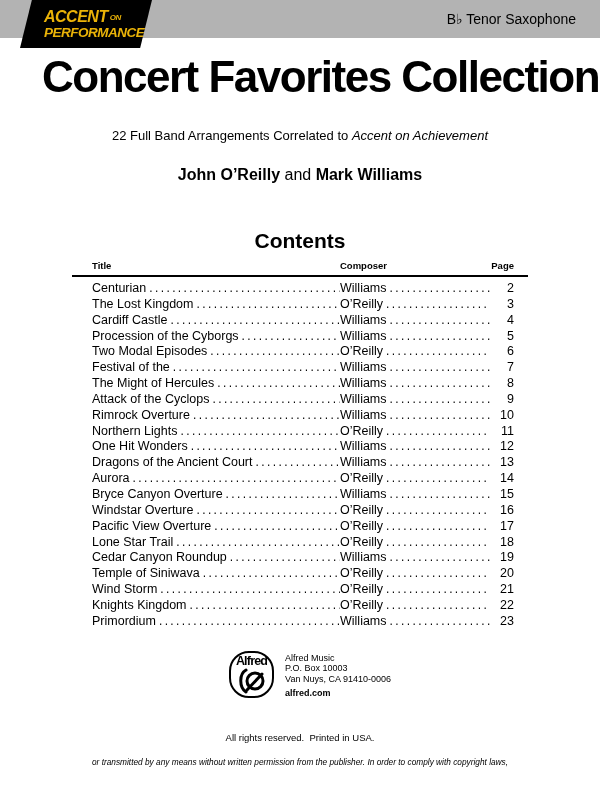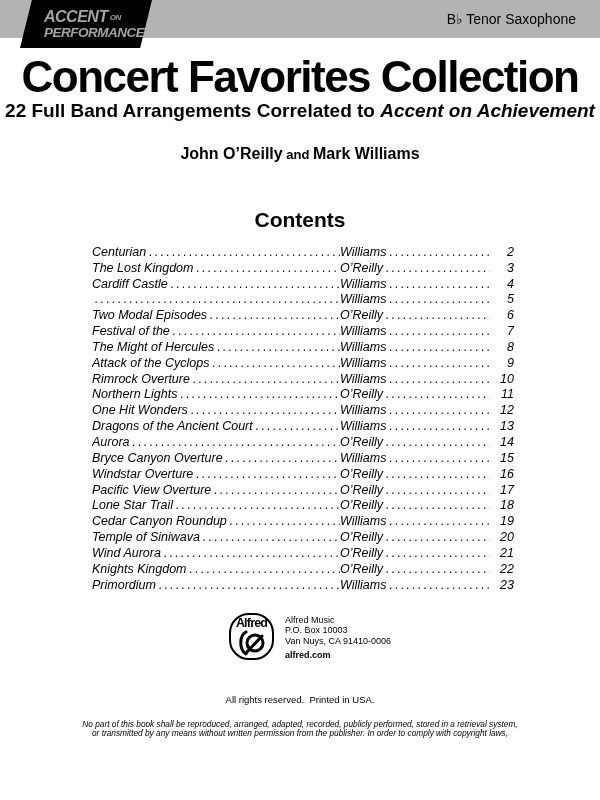--- a/index.html
+++ b/index.html
@@ -3,48 +3,48 @@
 <meta charset="utf-8">
 <style>
   * { margin:0; padding:0; box-sizing:border-box; }
   html,body { width:600px; height:800px; background:#ffffff; overflow:hidden;
     font-family:"Liberation Sans", sans-serif; color:#000; }
 
   
   .band { position:relative; width:600px; height:38px; background:#b3b3b3; }
   .brand-logo { position:absolute; left:20px; top:0; width:132px; height:48px;
     background:#000; clip-path:polygon(9% 0, 100% 0, 91% 100%, 0% 100%);
-    z-index:2; color:#a3a3a3; font-style:italic; font-weight:bold;
+    z-index:2; color:#eab308; font-style:italic; font-weight:bold;
     padding:9px 0 0 24px; line-height:1; }
   .brand-line1 { font-size:16px; letter-spacing:-0.5px; }
   .brand-on { font-size:8px; margin-left:2px; vertical-align:2px; }
   .brand-line2 { font-size:13.5px; letter-spacing:-0.5px; margin-top:1px; }
   .brand-logo .up { text-transform:uppercase; }
   .instrument { position:absolute; right:24px; top:50%; transform:translateY(-50%);
     font-weight:normal; font-size:14px; }
 
   
-  .title { margin-top:17px; text-align:center; font-size:44px; font-weight:bold;
-    letter-spacing:-1.5px; line-height:1; }
-  .subtitle { margin-top:1px; text-align:center; font-size:19px; font-weight:bold; }
+  .title { margin-top:17px; font-size:44px; font-weight:bold;
+    letter-spacing:-1.5px; line-height:1;padding-left:42px; }
+  .subtitle { margin-top:29px; text-align:center; font-size:13px; font-weight:normal; }
   .subtitle .it { font-style:italic; }
   .authors { margin-top:23px; text-align:center; font-size:16px; font-weight:bold; }
-  .authors .and { font-size:13px; font-weight:bold; }
+  .authors .and { font-size:16px; font-weight:normal; }
 
   
   .contents-heading { margin-top:45px; text-align:center; font-size:21px; font-weight:bold; }
   .toc { margin:7px 72px 0 72px; }
   .toc-header { display:flex; font-size:9.5px; font-weight:bold;
     padding:0 14px 4px 20px; border-bottom:2px solid #000; }
   .toc-header .h-title { width:248px; }
   .toc-header .h-composer { flex:1; }
   .toc-header .h-page { width:28px; text-align:right; }
   .toc-body { padding-top:4px; }
-  .toc-row { display:flex; align-items:flex-end; height:15.85px;
-    font-size:12.5px; padding:0 14px 0 20px;font-style:italic; }
+  .toc-row { display:flex; align-items:flex-start; height:15.85px;
+    font-size:12.5px; padding:0 14px 0 20px; }
   .cell-title { width:248px; display:flex; align-items:baseline; overflow:hidden; }
   .cell-composer { flex:1; display:flex; align-items:baseline; overflow:hidden; }
   .cell-page { width:24px; text-align:right; }
   .dots { flex:1; overflow:hidden; white-space:nowrap; letter-spacing:2.4px;
     padding:0 3px; font-size:12px; }
 
   
   .publisher { margin-top:21px; display:flex; justify-content:center; gap:11px;
     transform:translateX(10px); }
   .alfred-box { width:45px; height:47px; border:2.5px solid #000; border-radius:20px;
@@ -67,20 +67,25 @@
   </div>
   <div class="instrument">B♭ Tenor Saxophone</div>
 </div>
 
 <h1 class="title">Concert Favorites Collection</h1>
 <div class="subtitle"><span>22 Full Band Arrangements Correlated to </span><span class="it">Accent on Achievement</span></div>
 <div class="authors"><span>John O’Reilly</span><span class="and"> and </span><span>Mark Williams</span></div>
 
 <div class="contents-heading">Contents</div>
 <div class="toc">
+  <div class="toc-header">
+    <div class="h-title">Title</div>
+    <div class="h-composer">Composer</div>
+    <div class="h-page">Page</div>
+  </div>
   <div class="toc-body">
   <div class="toc-row">
     <div class="cell-title">
           <span>Centurian</span>
           <span class="dots">........................................................................................................................</span>
         </div>
     <div class="cell-composer">
           <span>Williams</span>
           <span class="dots">........................................................................................................................</span>
         </div>
@@ -106,20 +111,21 @@
         </div>
     <div class="cell-composer">
           <span>Williams</span>
           <span class="dots">........................................................................................................................</span>
         </div>
     <div class="cell-page">4</div>
   </div>
 
   <div class="toc-row">
     <div class="cell-title">
+          <span>Procession of the Cyborgs</span>
           <span class="dots">........................................................................................................................</span>
         </div>
     <div class="cell-composer">
           <span>Williams</span>
           <span class="dots">........................................................................................................................</span>
         </div>
     <div class="cell-page">5</div>
   </div>
 
   <div class="toc-row">
@@ -297,21 +303,21 @@
         </div>
     <div class="cell-composer">
           <span>O’Reilly</span>
           <span class="dots">........................................................................................................................</span>
         </div>
     <div class="cell-page">20</div>
   </div>
 
   <div class="toc-row">
     <div class="cell-title">
-          <span>Wind Aurora</span>
+          <span>Wind Storm</span>
           <span class="dots">........................................................................................................................</span>
         </div>
     <div class="cell-composer">
           <span>O’Reilly</span>
           <span class="dots">........................................................................................................................</span>
         </div>
     <div class="cell-page">21</div>
   </div>
 
   <div class="toc-row">
@@ -355,16 +361,15 @@
     <div>Van Nuys, CA 91410-0006</div>
     <div class="website">alfred.com</div>
   </div>
 </div>
 
 <div class="copyright">
   <div>All rights reserved.  Printed in USA.</div>
 </div>
 
 <div class="legal">
-  <div>No part of this book shall be reproduced, arranged, adapted, recorded, publicly performed, stored in a retrieval system,</div>
   <div>or transmitted by any means without written permission from the publisher. In order to comply with copyright laws,</div>
 
 </div>
 
 </body></html>

